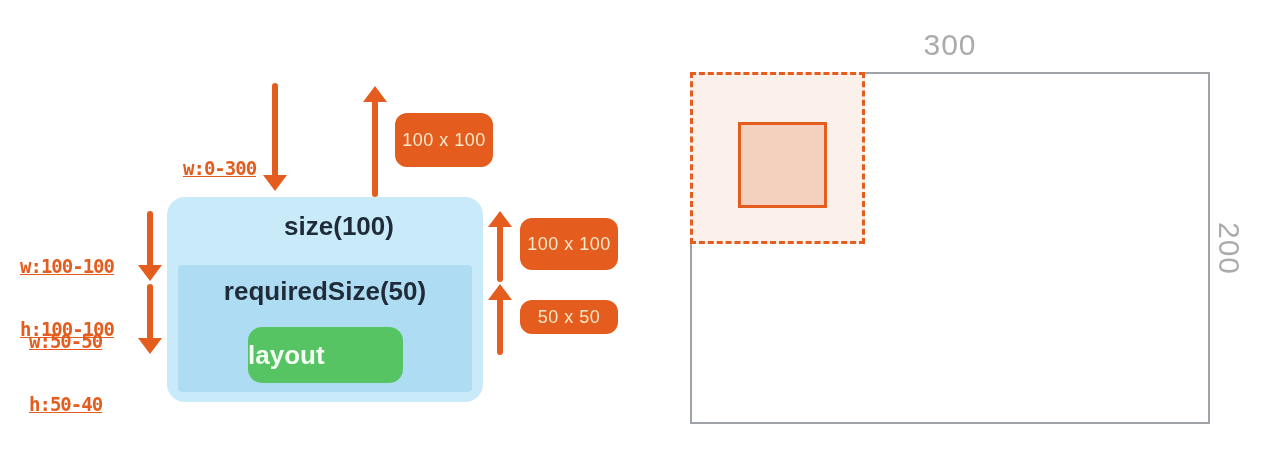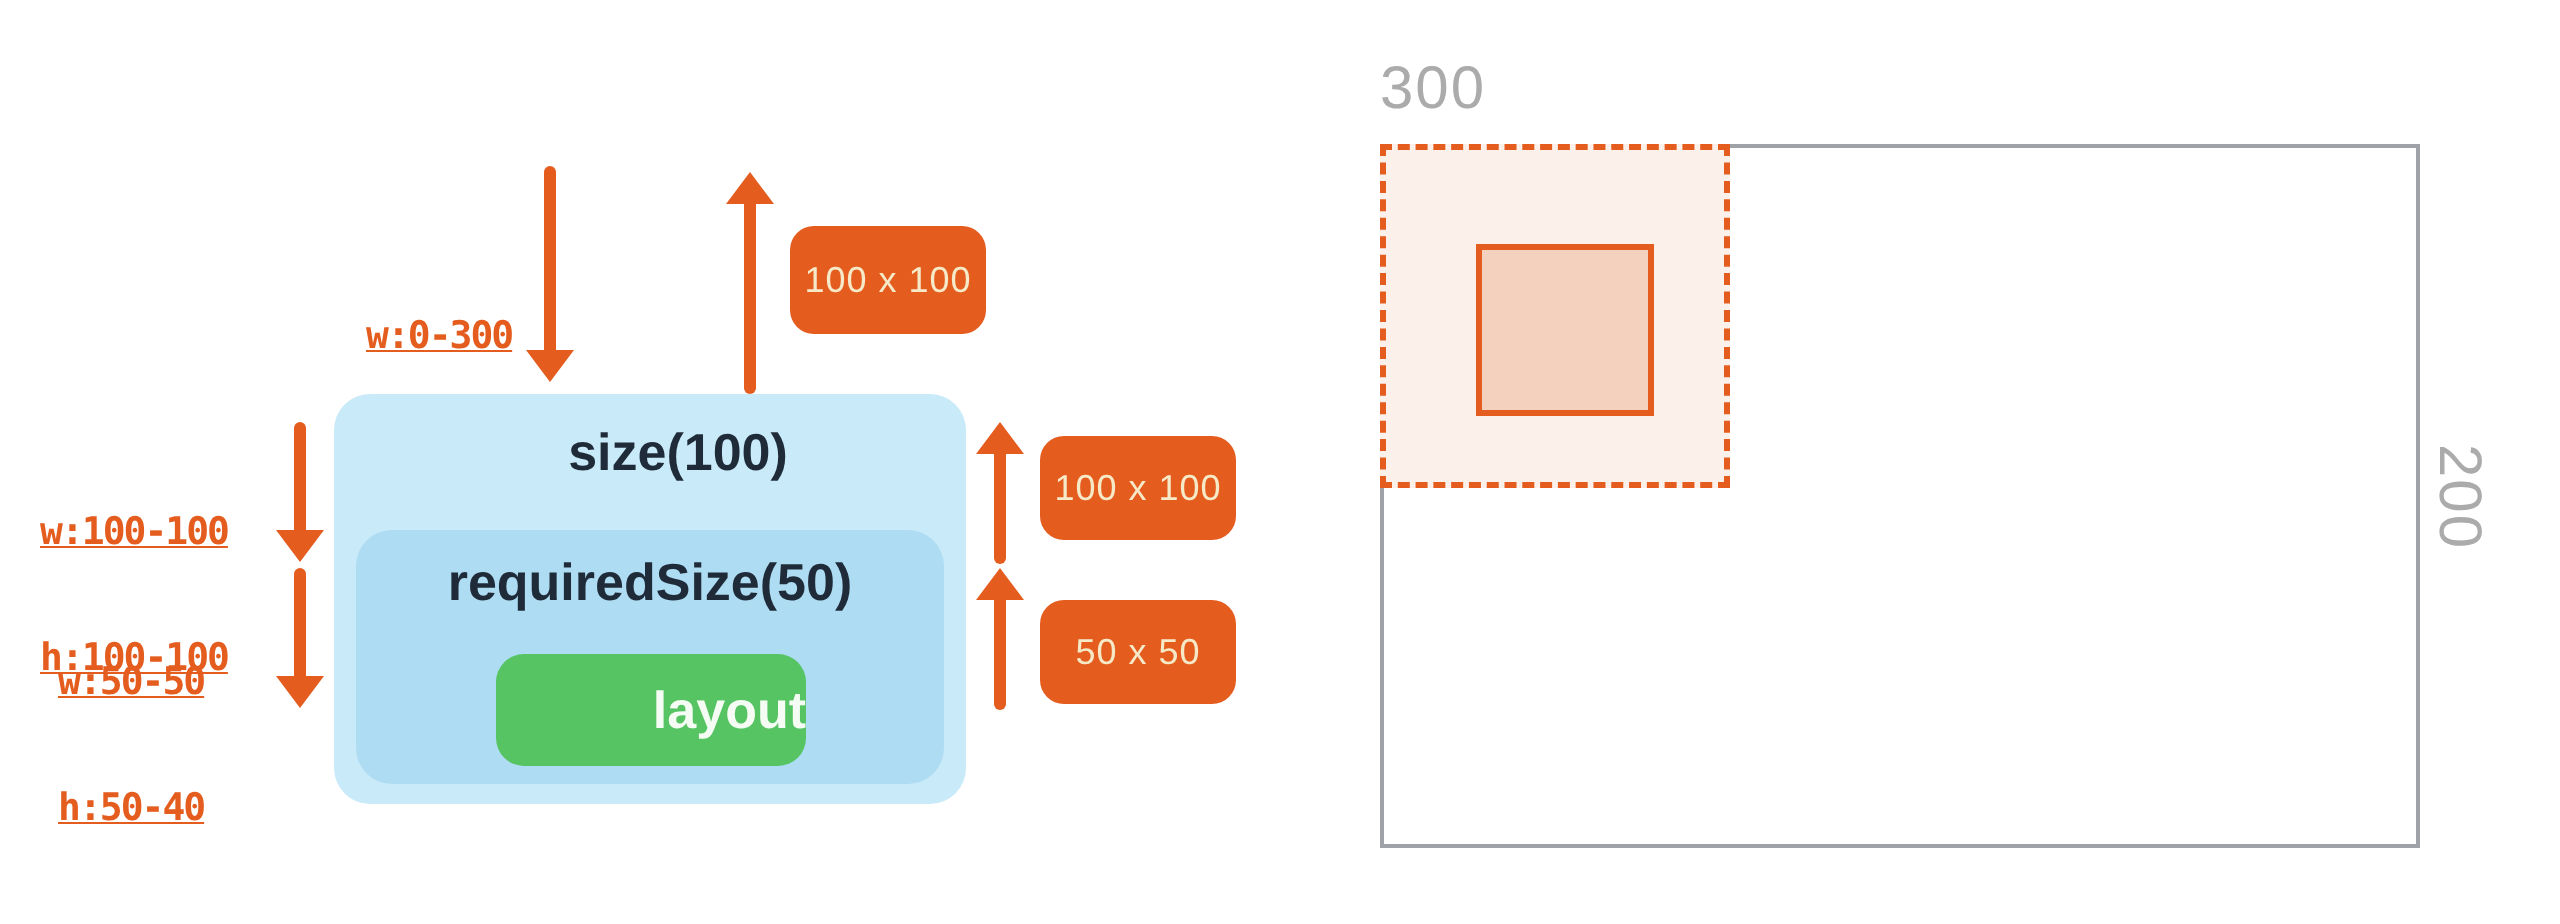--- a/index.html
+++ b/index.html
@@ -54,36 +54,36 @@
   .outer-box{
     position:absolute;left:167px;top:197px;width:316px;height:205px;
     background:var(--box-blue);border-radius:18px;padding-left:28px;
   }
   .outer-box .box-title{
     display:block;text-align:center;padding-top:14px;
     font-size:26px;font-weight:bold;color:var(--dark-text);
   }
   .inner-box{
     position:absolute;left:11px;top:68px;width:294px;height:127px;
-    background:var(--inner-blue);border-radius:18px;
+    background:var(--inner-blue);border-radius:4px;
   }
   .inner-box .box-title{padding-top:11px;}
   .layout-box{
     position:absolute;left:70px;top:62px;width:155px;height:56px;
     background:var(--green);border-radius:14px;
-    display:flex;align-items:center;justify-content:flex-end;
+    display:flex;align-items:center;justify-content:flex-start;
     font-size:26px;font-weight:bold;color:#F4FCF4;
   }
 
   
   .measure-label{
     position:absolute;color:var(--gray-text);
     font-size:30px;line-height:30px;letter-spacing:1px;
   }
-  .measure-label.top{left:690px;top:30px;width:520px;text-align:left;}
+  .measure-label.top{left:690px;top:30px;width:520px;text-align:center;}
   .measure-label.side{left:1214px;top:222px;writing-mode:vertical-rl;}
   .gray-rect{
     position:absolute;left:690px;top:72px;width:520px;height:352px;
     border:2px solid var(--gray-border);background:#ffffff;
   }
   .dashed-box{
     position:absolute;left:-2px;top:-2px;width:175px;height:172px;
     border:3px dashed var(--orange);background:var(--dashed-fill);
   }
   .solid-square{
@@ -150,21 +150,21 @@
       <i class="head"></i>
     </div>
 
     <div class="badge" style="left:520px;top:218px;width:98px;height:52px;">100 x 100</div>
 
     <div class="arrow up" style="left:488px;top:284px;height:71px;">
       <i class="stem"></i>
       <i class="head"></i>
     </div>
 
-    <div class="badge" style="left:520px;top:300px;width:98px;height:52px;">50 x 50</div>
+    <div class="badge" style="left:520px;top:300px;width:98px;height:34px;">50 x 50</div>
 
   </section>
 
   <section>
 
     <div class="measure-label top">300</div>
 
     <div class="measure-label side">200</div>
 
     <div class="gray-rect">

